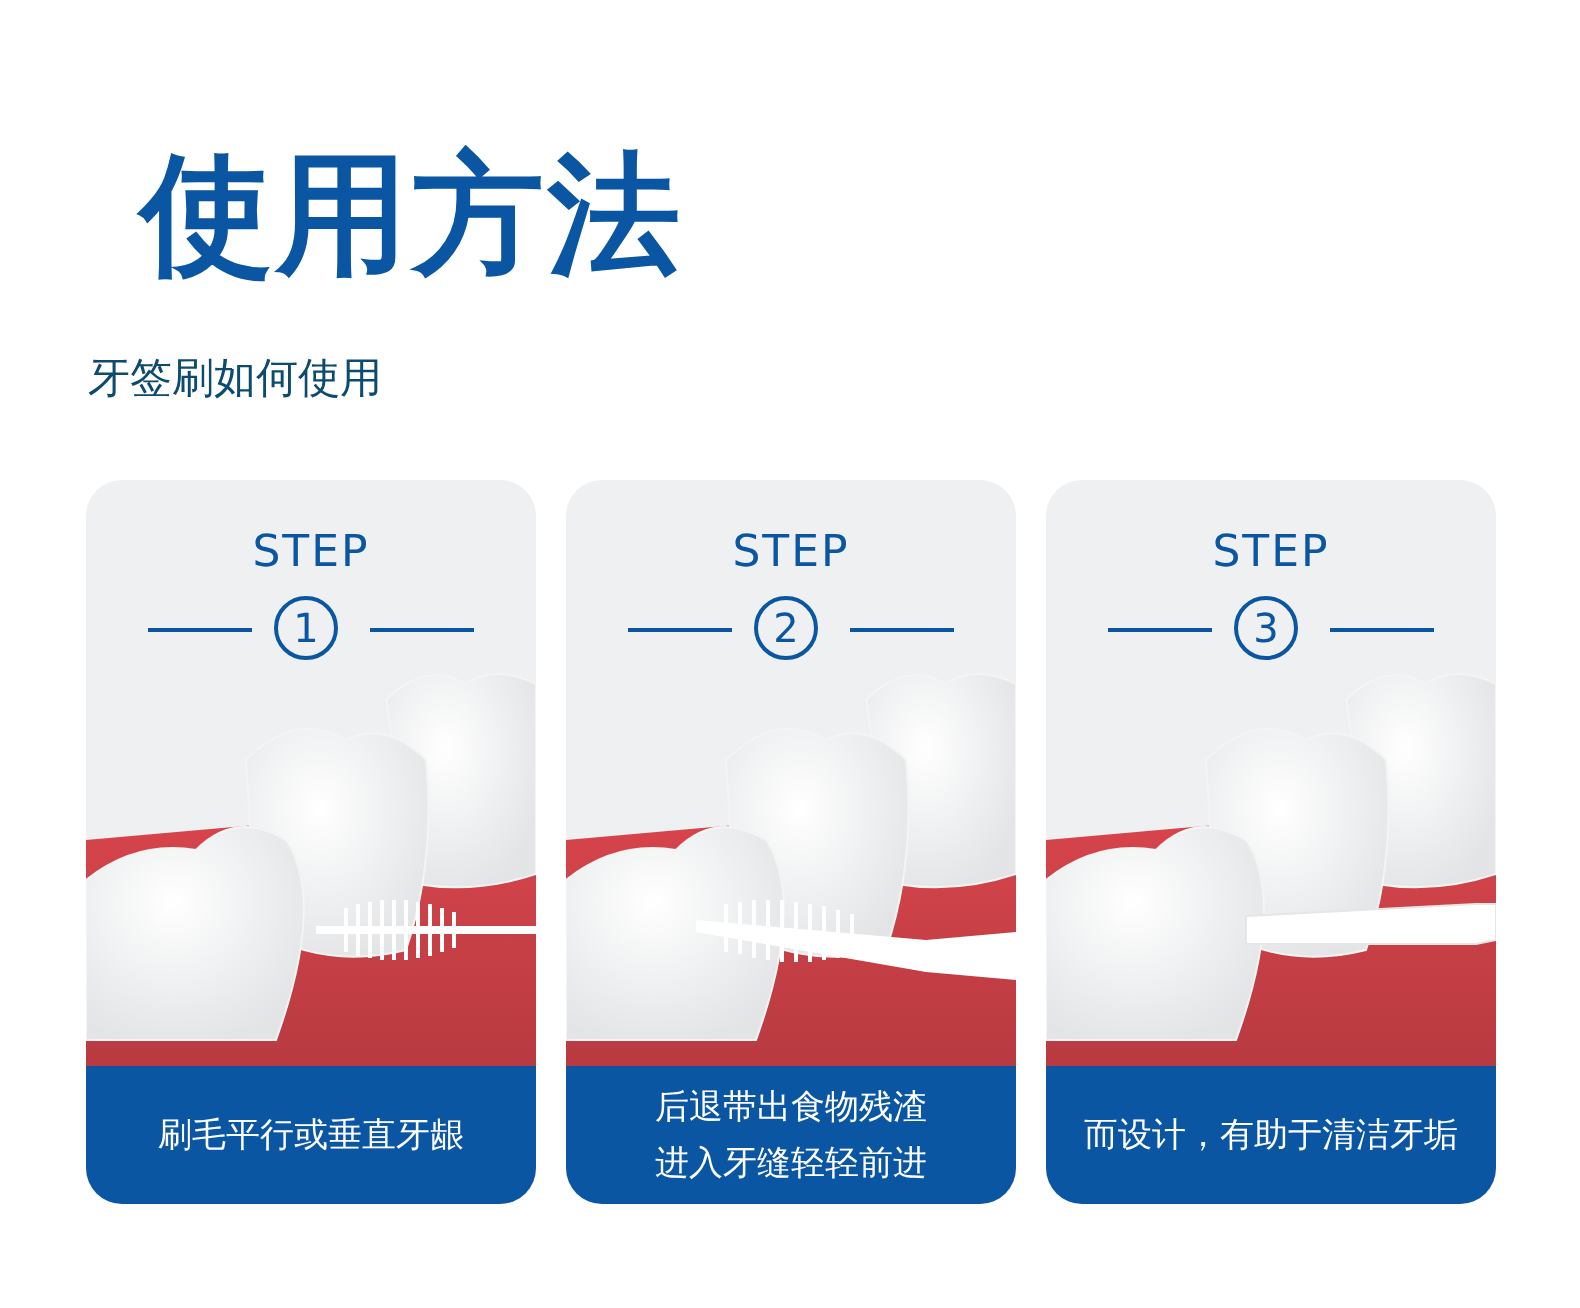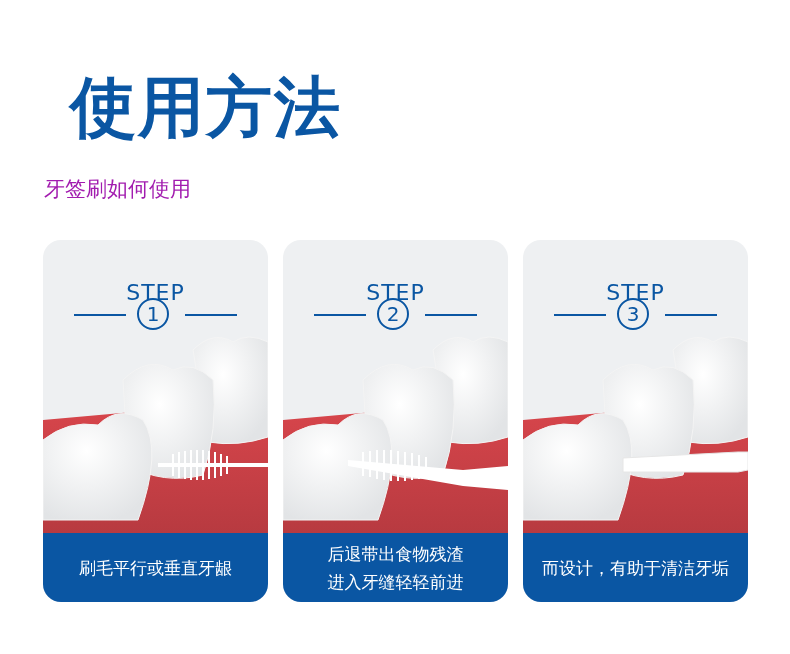--- a/index.html
+++ b/index.html
@@ -1,24 +1,24 @@
 <!DOCTYPE html>
 <html><head>
 <meta charset="utf-8">
 <style>
   html, body { margin:0; padding:0; }
   body { width:790px; height:654px; background:#ffffff; position:relative; overflow:hidden;
          font-family:"DejaVu Sans","Liberation Sans",sans-serif; }
   .title { position:absolute; left:60px; top:58px; font-size:66px; font-weight:bold; color:#0a56a3;
            letter-spacing:2px; line-height:80px; margin:10px; }
-  .subtitle { position:absolute; left:44px; top:174px; font-size:21px; color:#a21caf; line-height:30px; }
+  .subtitle { position:absolute; left:44px; top:174px; font-size:21px; color:#0c4a6e; line-height:30px; }
   .card { position:absolute; top:240px; width:225px; height:362px; border-radius:18px; overflow:hidden;
           background:#eef0f2; }
   .card-head { position:absolute; left:0; top:0; width:100%; height:100px; }
-  .step-label { position:absolute; top:40px; width:100%; text-align:center; font-size:22px; color:#0a56a3;
+  .step-label { position:absolute; top:24px; width:100%; text-align:center; font-size:22px; color:#0a56a3;
                 letter-spacing:1px; }
   .step-line { position:absolute; top:74px; height:2px; width:52px; background:#0a56a3; }
   .step-line.left { left:31px; }
   .step-line.right { right:31px; }
   .step-num { position:absolute; left:94px; top:58px; width:32px; height:32px; border:2px solid #0a56a3;
               border-radius:50%; box-sizing:border-box; text-align:center; line-height:28px; font-size:20px;
               color:#0a56a3; }
   .illus { position:absolute; left:0; top:90px; width:100%; height:205px; }
   .caption { position:absolute; left:0; bottom:0; width:100%; height:69px; background:#0a56a3;
              display:flex; flex-direction:column; align-items:center; justify-content:center; }

